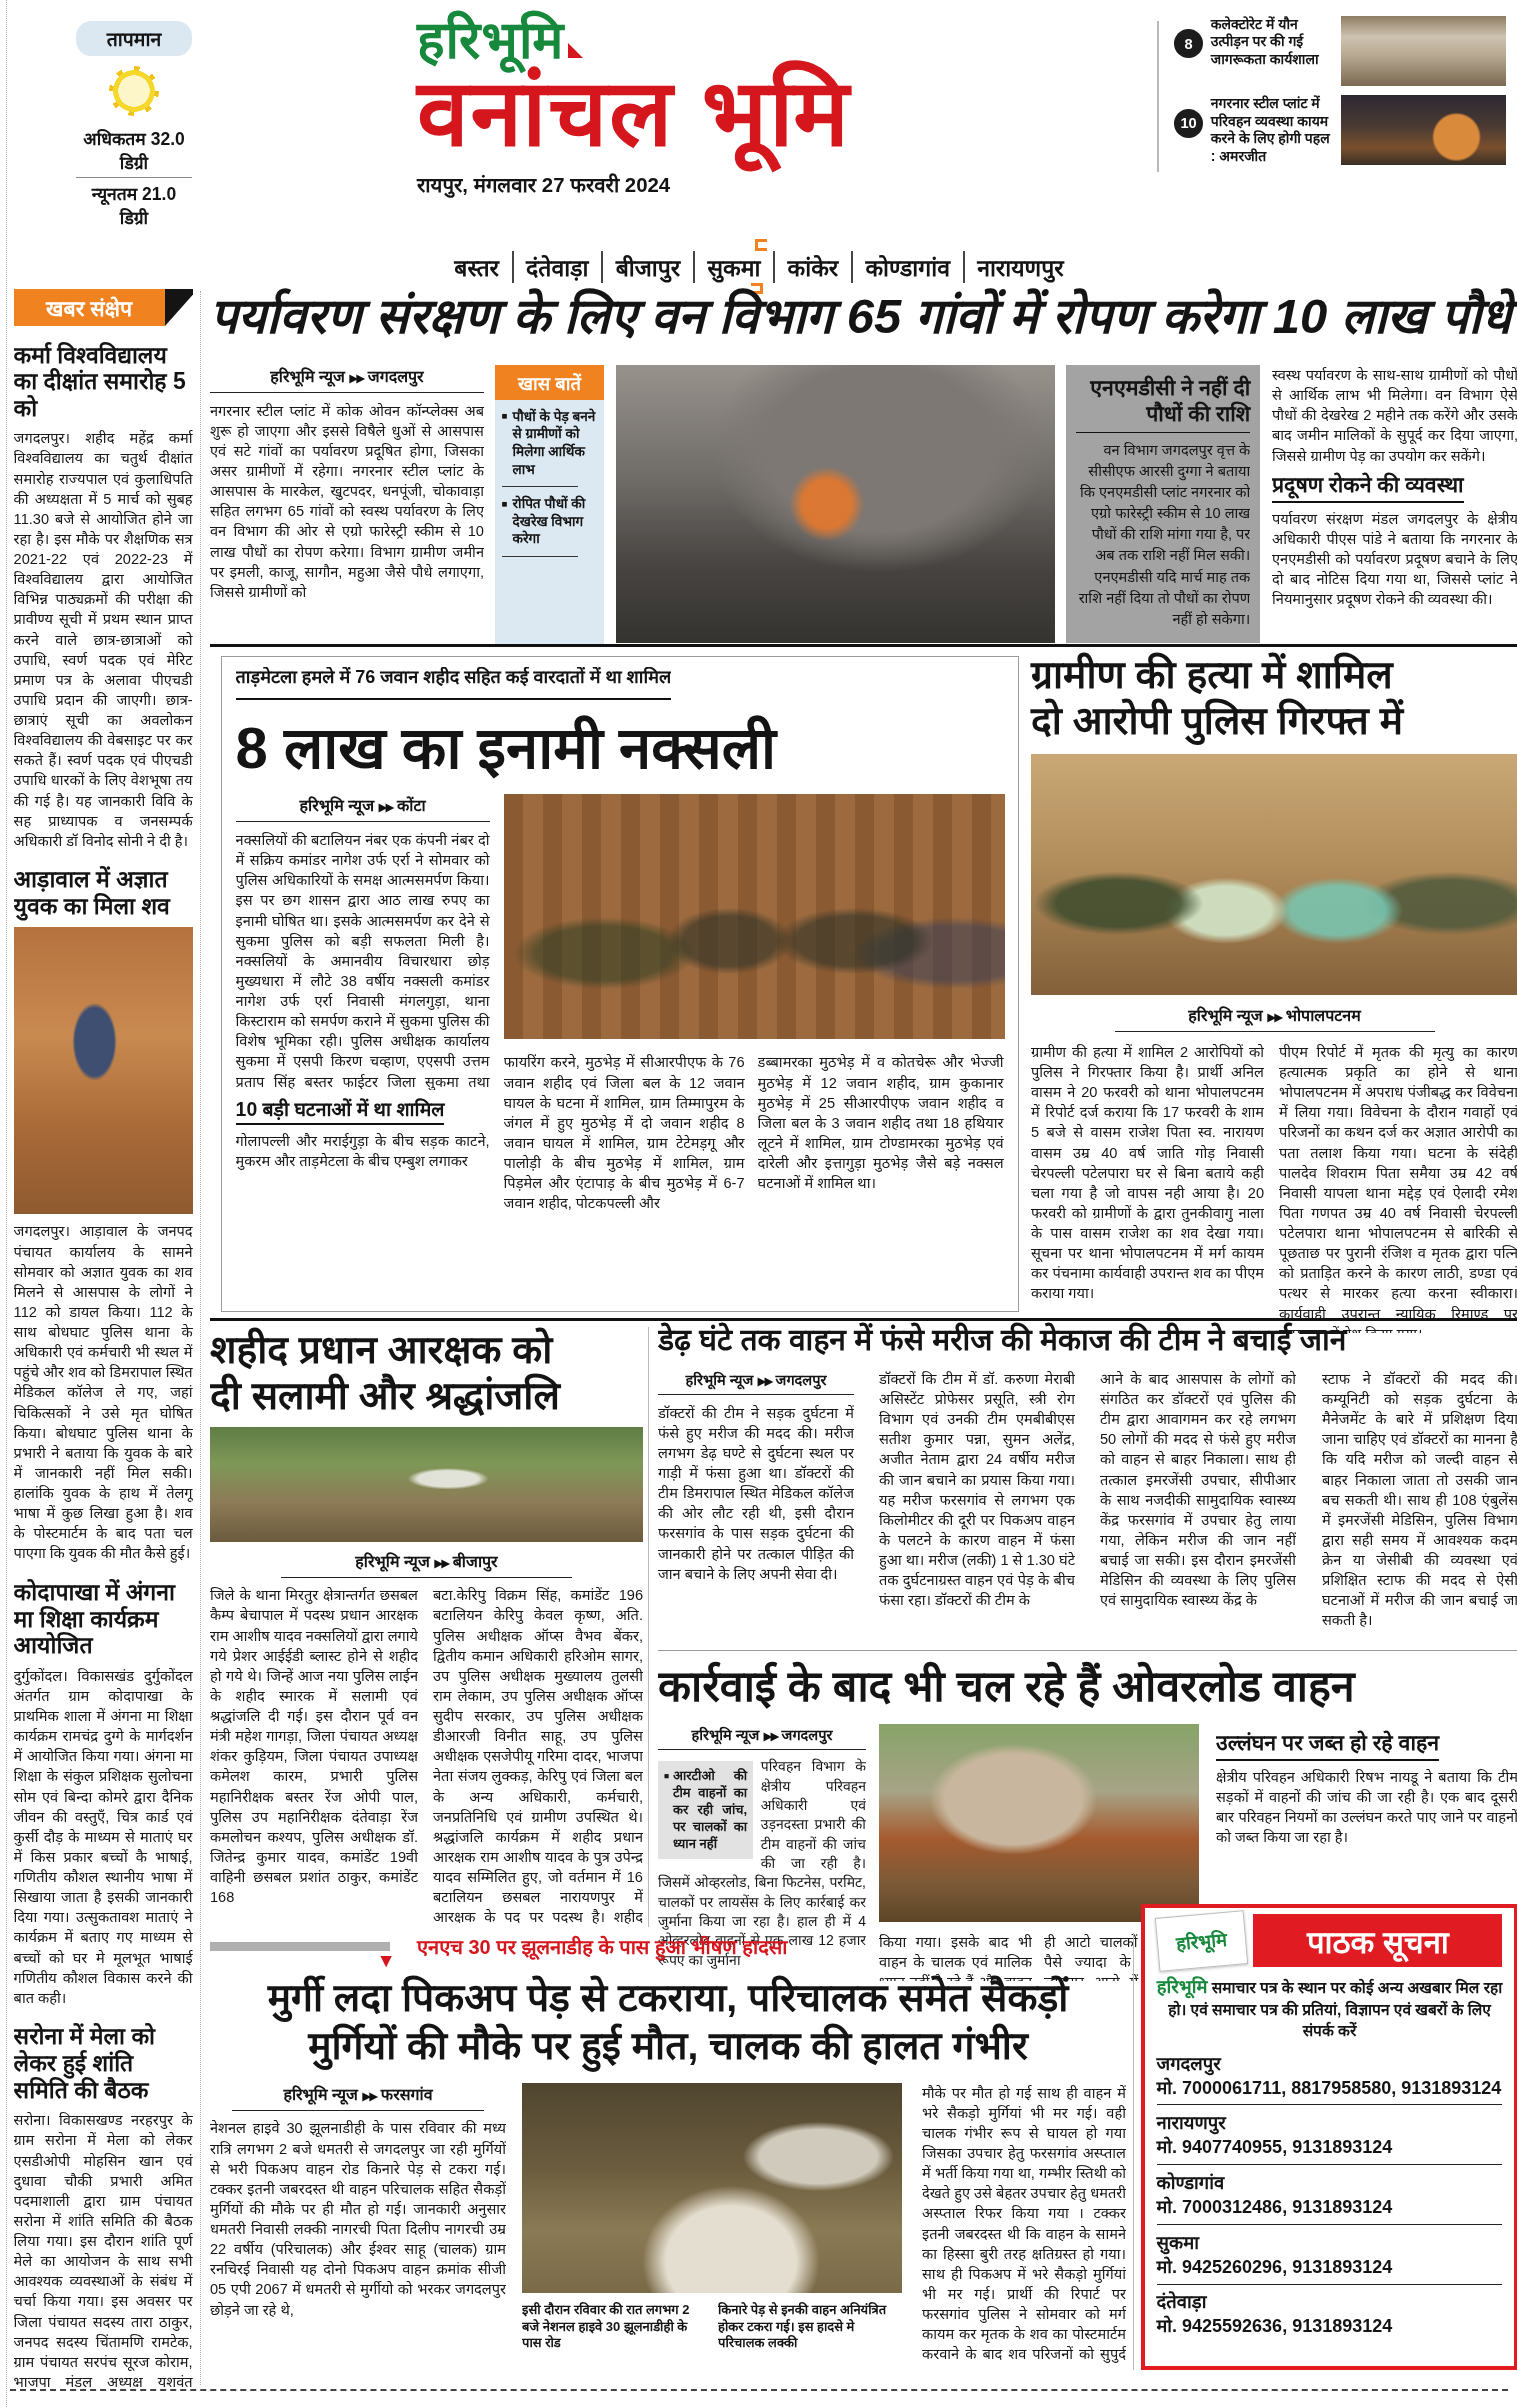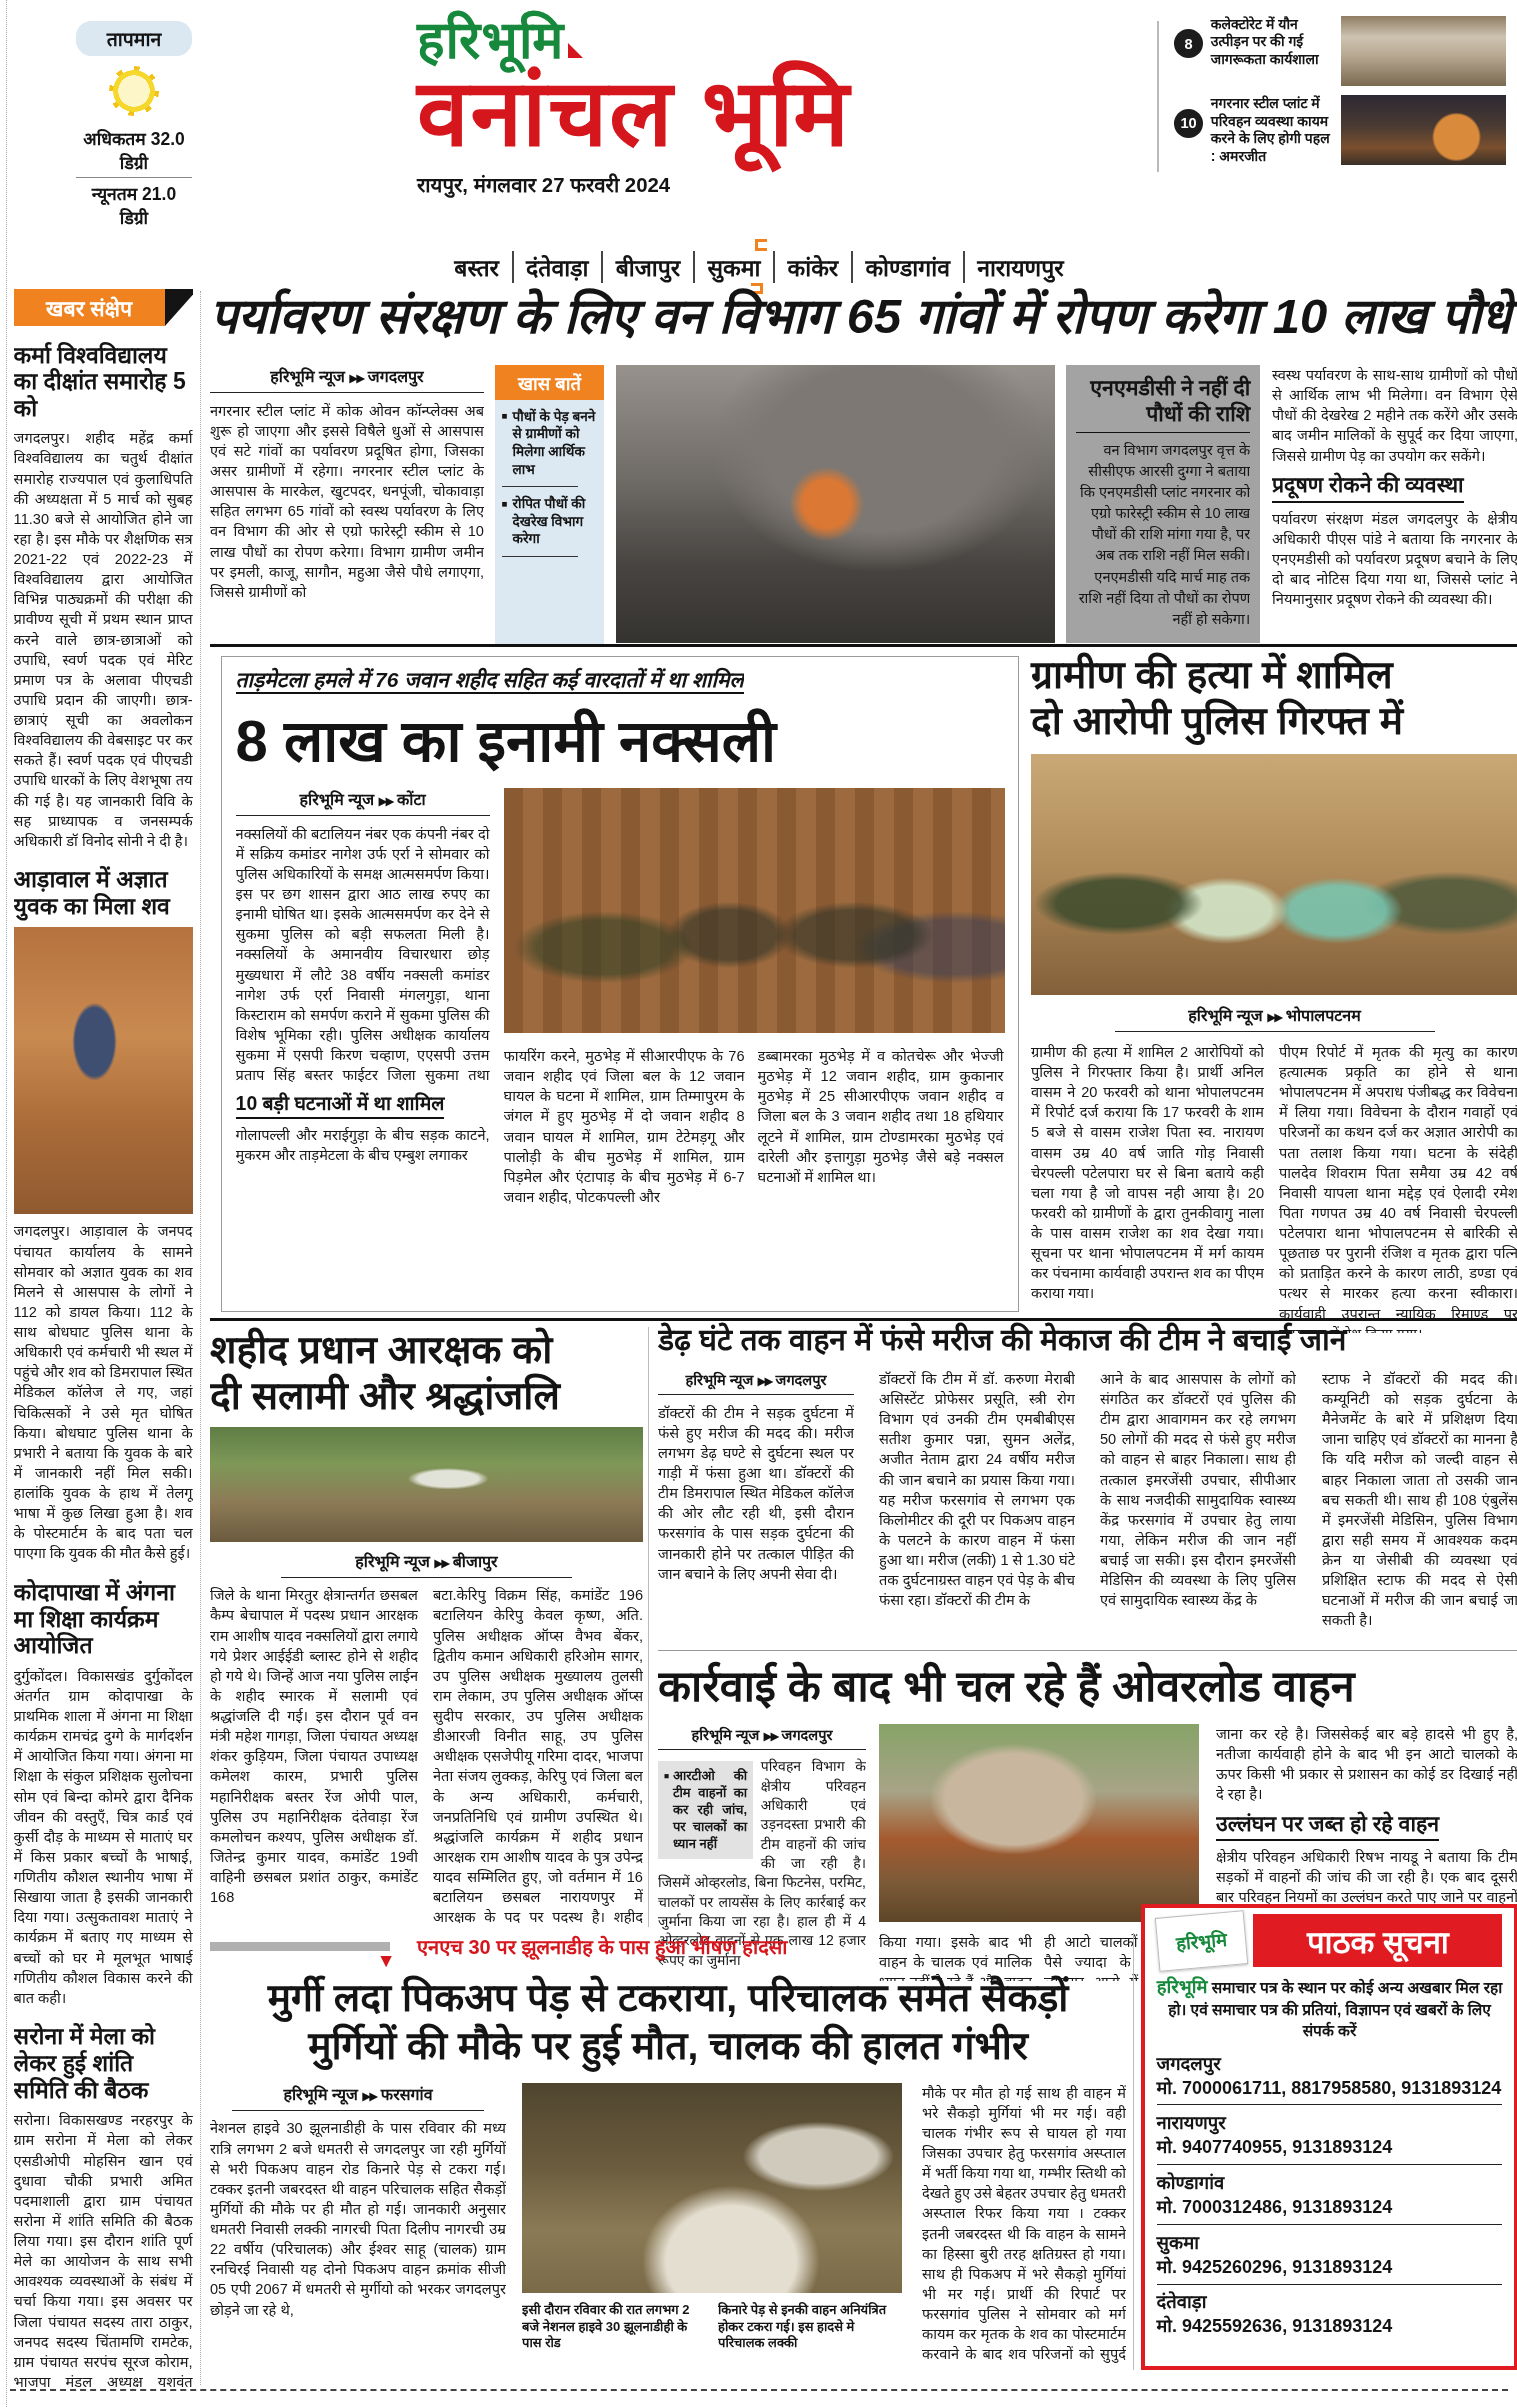--- a/index.html
+++ b/index.html
@@ -48,21 +48,21 @@
   .khas-head { background:#f08220; color:#fff; font-weight:800; font-size:18.4px; text-align:center; padding:4.9px 1.9px; }
   .khas-body { background:#dde9f2; padding:7.8px 6.8px; height:245px; overflow:hidden; }
   .khas-item { font-weight:700; font-size:13.6px; line-height:1.3; display:flex; gap:4.9px; }
   .khas-sep { border-top:1.5px solid #333; width:80%; margin:7.8px 0; }
   .bluebox { background:#a3a3a3; padding:9.7px 9.7px; }
   .bluebox-head { font-weight:800; font-size:21.3px; text-align:right; line-height:1.25; border-bottom:1.9px solid #111; padding-bottom:3.9px; margin-bottom:6.8px; }
   .bluebox-body { font-size:14.6px; line-height:1.45; text-align:right; overflow:hidden; }
   .rule { background:#111; }
   
   .sur-box { border:1.5px solid #9a9a9a; padding:9.7px 13.6px; }
-  .kicker { font-weight:800; font-size:21px; border-bottom:2.9px solid #111; display:inline-block; padding-bottom:0; line-height:1.2; white-space:nowrap; overflow:hidden; max-width:100%;font-style:italic; }
+  .kicker { font-weight:800; font-size:18px; border-bottom:2.9px solid #111; display:inline-block; padding-bottom:10px; line-height:1.2; white-space:nowrap; overflow:hidden; max-width:100%; }
   .sur-headline { font-weight:800; font-size:58px; line-height:1.12; white-space:nowrap; }
   .story-headline2 { font-weight:800; font-size:39px; line-height:1.18; white-space:nowrap; }
   
   .rto-box { float:left; width:95px; background:#e2e2e2; padding:6.8px 5.8px; font-weight:700; font-size:13px; line-height:1.3; margin:3.9px 7.8px 3.9px 0; display:flex; gap:3.9px; }
   .ol-headline { font-weight:800; font-size:43px; white-space:nowrap; }
   
   .acc-kickrow { display:flex; align-items:center; }
   .acc-graybar { width:180px; height:9.7px; background:#b0b0b0; position:relative; }
   .acc-chev { position:absolute; right:-5.8px; top:9.7px; color:#d6161d; font-size:19.4px; font-weight:800; line-height:1; }
   .acc-kicker { color:#d6161d; font-weight:800; font-size:20px; margin-left:27px; white-space:nowrap; }
@@ -300,21 +300,20 @@
             <span>आरटीओ की टीम वाहनों का कर रही जांच, पर चालकों का ध्यान नहीं</span>
           </span>
           <span>परिवहन विभाग के क्षेत्रीय परिवहन अधिकारी एवं उड़नदस्ता प्रभारी की टीम वाहनों की जांच की जा रही है। जिसमें ओव्हरलोड, बिना फिटनेस, परमिट, चालकों पर लायसेंस के लिए कार्रबाई कर जुर्माना किया जा रहा है। हाल ही में 4 ओव्हरलोड वाहनों से एक लाख 12 हजार रूपए का जुर्माना</span>
         </div>
       </div>
       <div class="abs photo" style="left:221px; top:0; width:320px; height:198px;
         background:radial-gradient(ellipse at 42% 38%, #c8b79e 0 26%, transparent 32%),linear-gradient(180deg,#87a368 0%,#a7a487 34%,#a55a2e 58%,#7c5a38 80%,#5d4527 100%);"></div>
       <div class="abs bodytxt jt" style="left:221px; top:208px; width:153px; height:64px;">किया गया। इसके बाद भी वाहन के चालक एवं मालिक ध्यान नहीं दे रहे हैं और वाहन ओव्हरलोड चल रही है। साथ</div>
       <div class="abs bodytxt jt" style="left:386px; top:208px; width:155px; height:64px;">ही आटो चालकों द्वारा कुछ पैसे ज्यादा के चक्कर में लगातार आटो में क्षमता से अधिक सवारियों को बैठाकर लाना ले</div>
       <div class="abs" style="left:558px; top:0; width:302px; height:272px; overflow:hidden;">
-        <div class="bodytxt jt">जाना कर रहे है। जिससेकई बार बड़े हादसे भी हुए है, नतीजा कार्यवाही होने के बाद भी इन आटो चालको के ऊपर किसी भी प्रकार से प्रशासन का कोई डर दिखाई नहीं दे रहा है।</div>
         <div class="subhead">उल्लंघन पर जब्त हो रहे वाहन</div>
         <div class="bodytxt jt">क्षेत्रीय परिवहन अधिकारी रिषभ नायडू ने बताया कि टीम सड़कों में वाहनों की जांच की जा रही है। एक बाद दूसरी बार परिवहन नियमों का उल्लंघन करते पाए जाने पर वाहनों को जब्त किया जा रहा है।</div>
       </div>
     </div>
   </div>
 
   <div class="abs" style="left:210px; top:1933px; width:916px; height:464px; overflow:hidden;">
     <div class="acc-kickrow">
       <div class="acc-graybar">
         <span class="acc-chev">▼</span>

